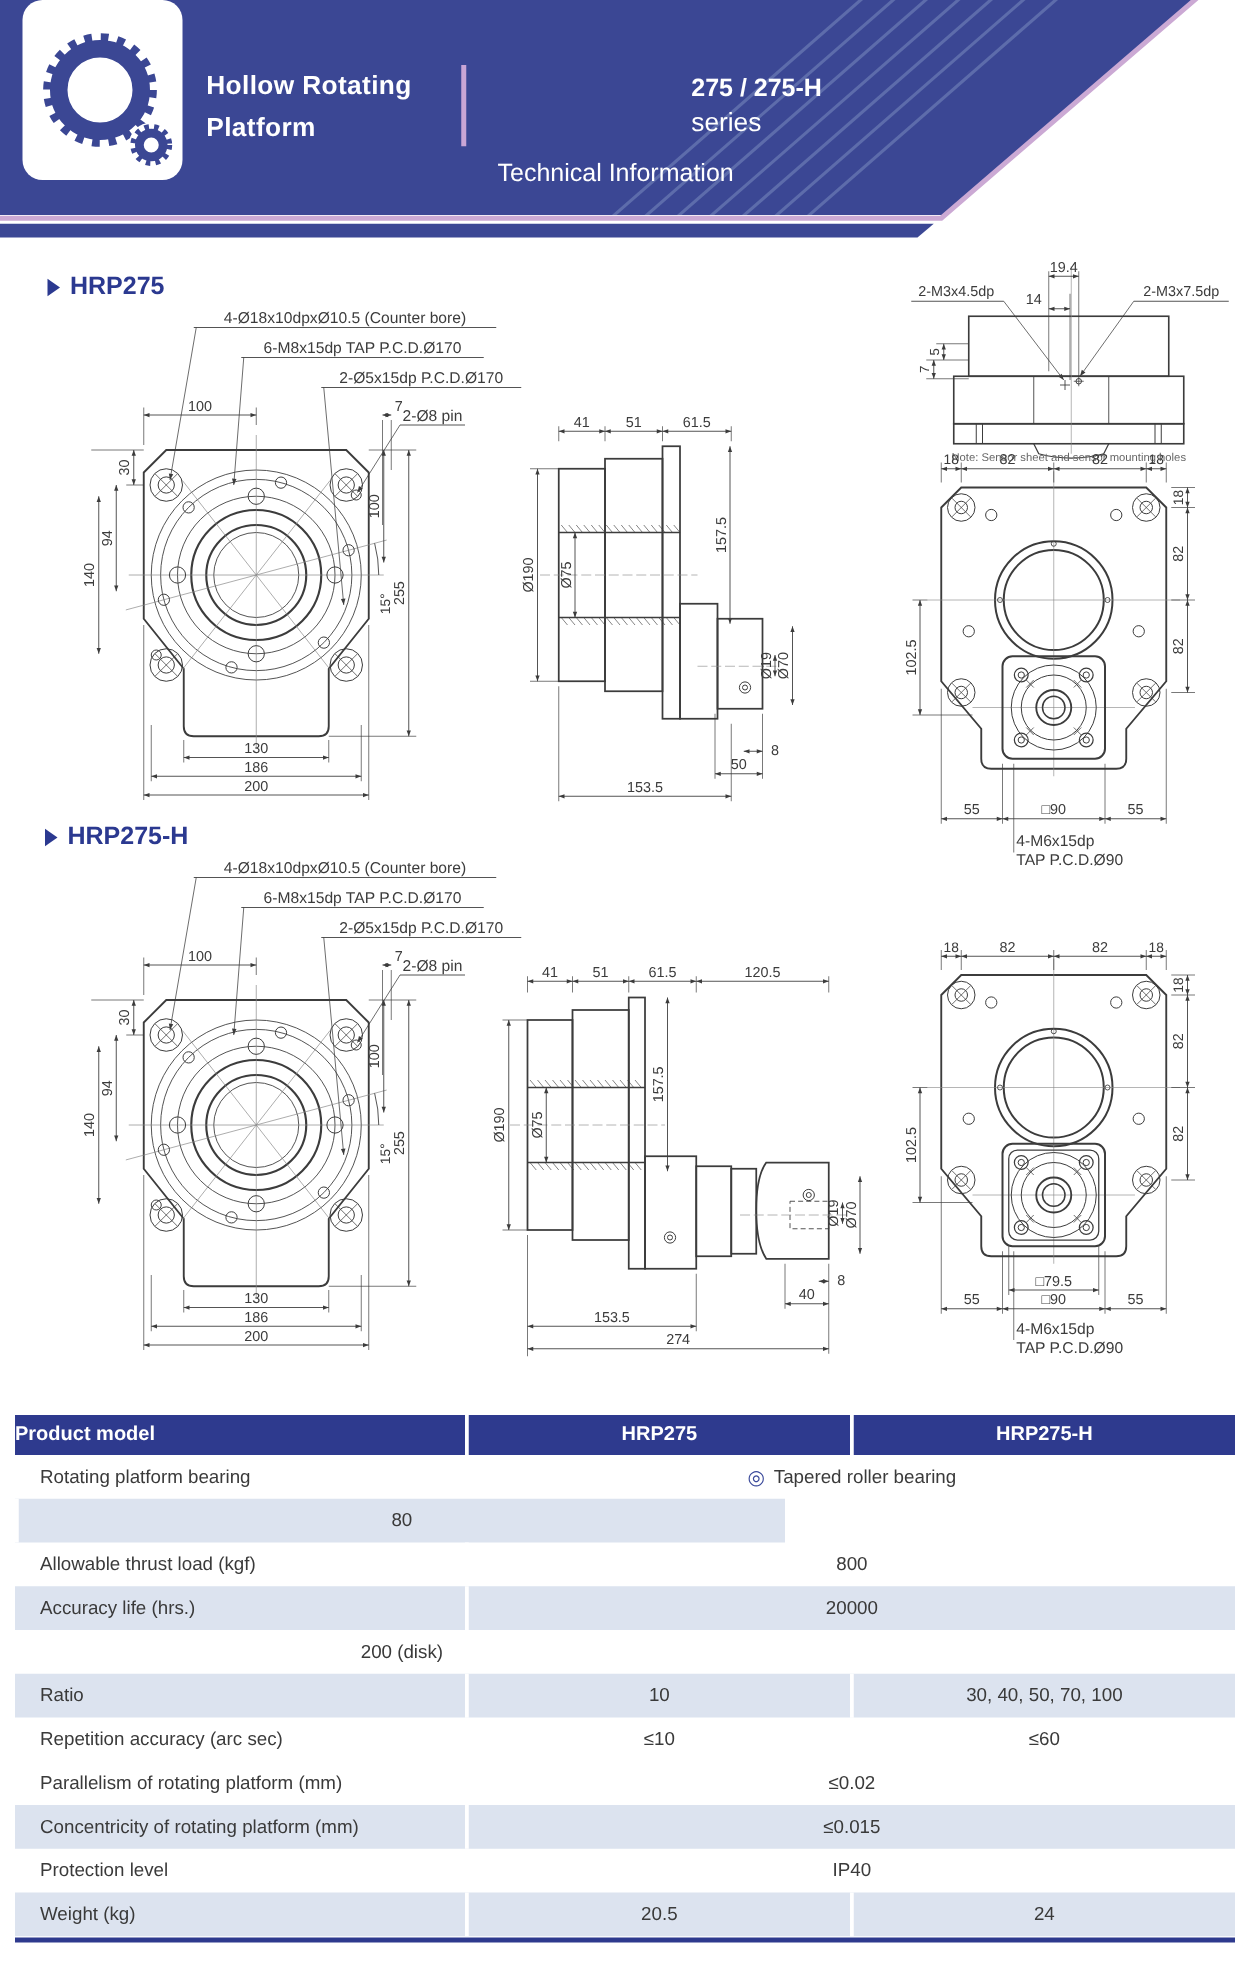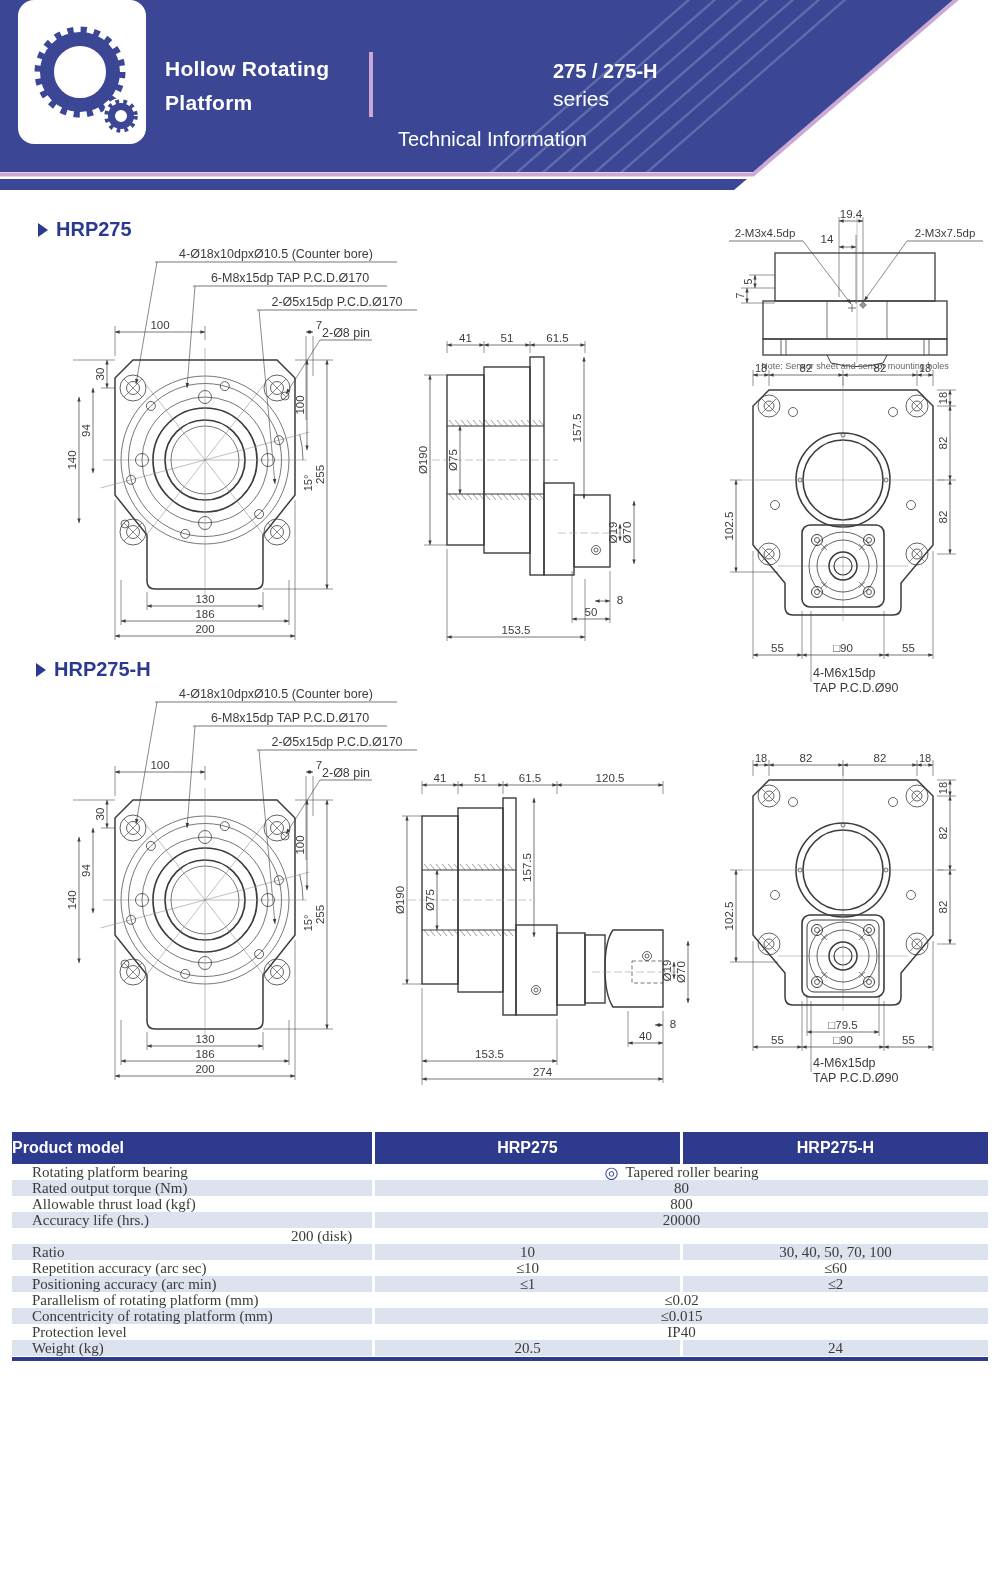--- a/index.html
+++ b/index.html
@@ -20,21 +20,21 @@
   .sec-head{position:absolute;display:flex;align-items:center;gap:8px;color:#2b3990;font-size:20px;font-weight:bold;}
   .tri{width:0;height:0;border-left:10px solid #2b3990;border-top:7px solid transparent;border-bottom:7px solid transparent;}
   
   .drw{position:absolute;overflow:visible;}
   .drw text{font-family:"Liberation Sans","DejaVu Sans",sans-serif;}
   
   #spec-table{position:absolute;left:12px;top:1132px;width:976px;}
   .t-head{display:flex;height:32px;background:#2e3a8e;color:#fff;font-weight:bold;font-size:16px;}
   .t-head .c0{width:360px;display:flex;align-items:center;box-sizing:border-box;}
   .t-head .c1,.t-head .c2{width:308px;display:flex;align-items:center;justify-content:center;border-left:3px solid #fff;box-sizing:border-box;}
-  .t-row{display:flex;height:16px;font-size:15px;color:#3a3a3a;font-family:Liberation Serif, serif;}
+  .t-row{display:flex;height:35px;font-size:15px;color:#3a3a3a;}
   .t-row.shaded .cell{background:#dce3ef;}
   .cell{display:flex;align-items:center;box-sizing:border-box;}
   .cell.label{width:360px;padding-left:20px;}
   .cell.val{justify-content:center;border-left:3px solid #fff;}
   .cell.val.span2{width:616px;}
   .cell.val.half{width:308px;}
   .bullseye{color:#3b4a9b;margin-right:7px;font-size:16px;}
   .t-bottom{height:4px;background:#2e3a8e;margin-top:1px;}
 </style>
 </head>
@@ -835,21 +835,20 @@
       <div class="c0">Product model</div>
       <div class="c1">HRP275</div>
       <div class="c2">HRP275-H</div>
     </div>
     <div id="t-body">
         <div class="t-row">
           <div class="cell label">Rotating platform bearing</div>
           <div class="cell val span2"><span class="bullseye">◎</span>Tapered roller bearing</div>
         </div>
         <div class="t-row shaded">
-          <div class="cell label">Rated output torque (Nm)</div>
           <div class="cell val span2">80</div>
         </div>
         <div class="t-row">
           <div class="cell label">Allowable thrust load (kgf)</div>
           <div class="cell val span2">800</div>
         </div>
         <div class="t-row shaded">
           <div class="cell label">Accuracy life (hrs.)</div>
           <div class="cell val span2">20000</div>
         </div>
@@ -858,25 +857,20 @@
         </div>
         <div class="t-row shaded">
           <div class="cell label">Ratio</div>
           <div class="cell val half">10</div>
           <div class="cell val half">30, 40, 50, 70, 100</div>
         </div>
         <div class="t-row">
           <div class="cell label">Repetition accuracy (arc sec)</div>
           <div class="cell val half">≤10</div>
           <div class="cell val half">≤60</div>
-        </div>
-        <div class="t-row shaded">
-          <div class="cell label">Positioning accuracy (arc min)</div>
-          <div class="cell val half">≤1</div>
-          <div class="cell val half">≤2</div>
         </div>
         <div class="t-row">
           <div class="cell label">Parallelism of rotating platform (mm)</div>
           <div class="cell val span2">≤0.02</div>
         </div>
         <div class="t-row shaded">
           <div class="cell label">Concentricity of rotating platform (mm)</div>
           <div class="cell val span2">≤0.015</div>
         </div>
         <div class="t-row">

